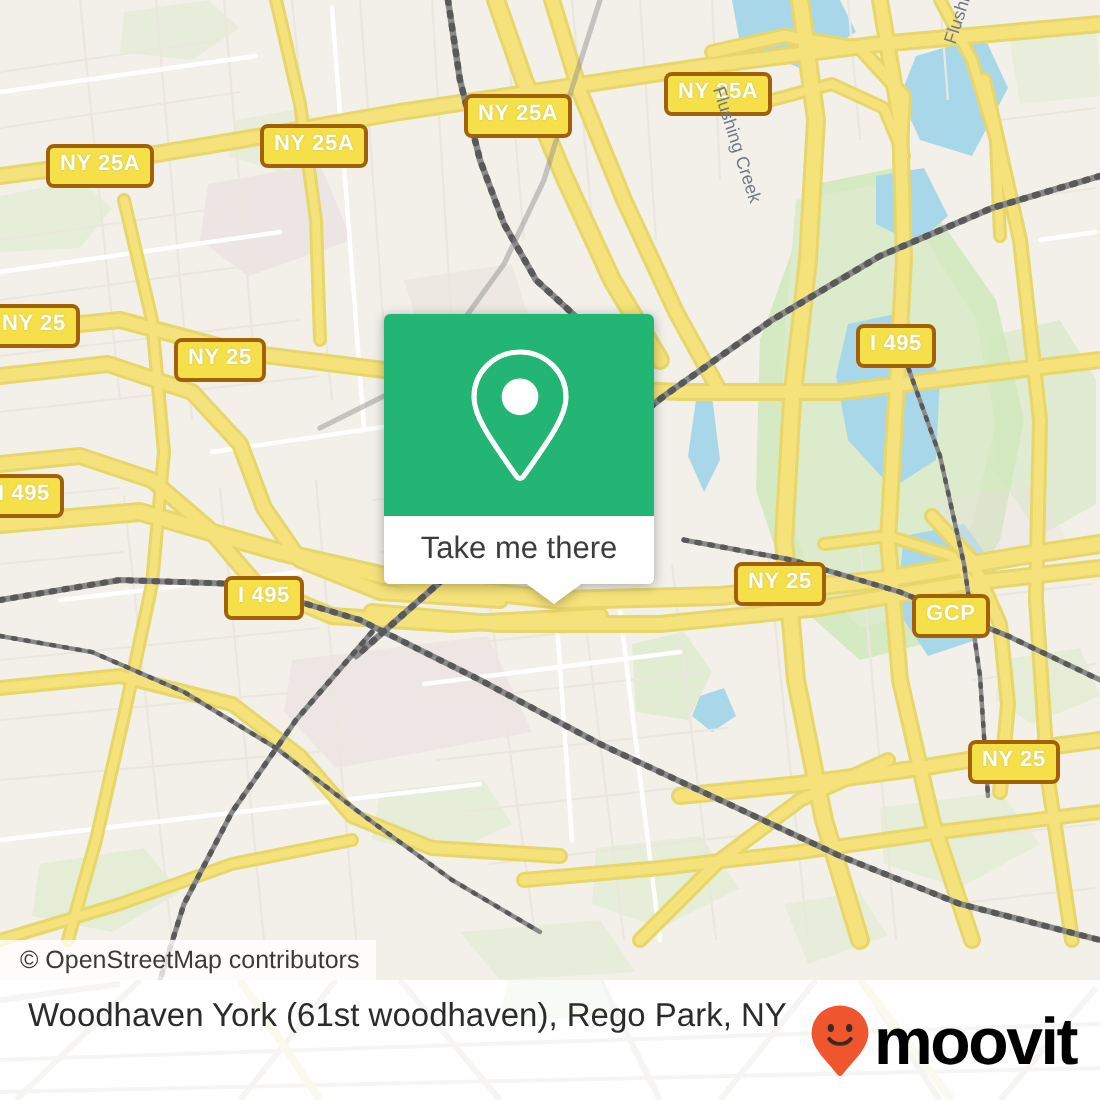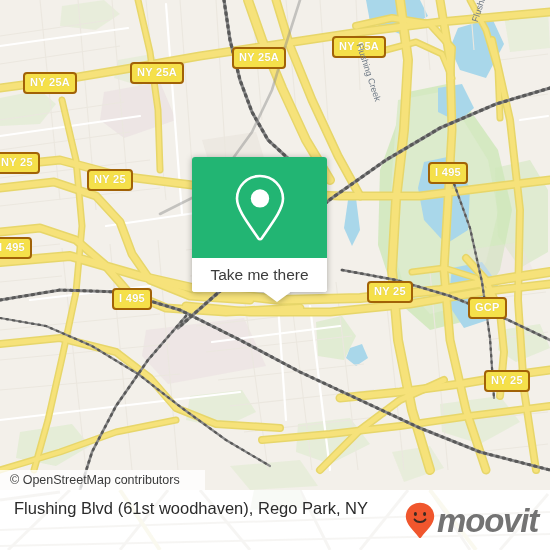--- a/index.html
+++ b/index.html
@@ -53,21 +53,21 @@
     font-size: 9px;
     white-space: nowrap;
     font-family: "Liberation Sans", sans-serif;
   }
 
   
   #attribution {
     position: absolute;
     left: 0;
     top: 470px;
-    padding: 2px 25px 3px 10px;
+    padding: 2px 8px 3px 10px;
     background: rgba(255,255,255,0.78);
     color: #3a3a3a;
     font-size: 12.5px;
     line-height: 17px;
     white-space: nowrap;
     font-family: "Liberation Sans", sans-serif;
   }
 
   
   #popup {
@@ -137,27 +137,26 @@
   }
   #brand {
     position: absolute;
     right: 12px;
     top: 12px;
     display: flex;
     align-items: center;
     gap: 2px;
   }
   #brand-name {
-    color: #737373;
+    color: #000000;
     font-size: 33px;
     font-weight: bold;
     letter-spacing: -1.2px;
     line-height: 33px;
     font-family: "Liberation Sans", sans-serif;
-    font-style: italic;
   }
 </style>
 </head>
 <body>
 
 <div id="screenshot">
 
   <div id="map">
     <svg id="map-svg" width="550" height="490" viewBox="0 0 550 490">
       <defs>
@@ -334,21 +333,21 @@
         <div class="shield" style="left: 130px; top: 62px;">NY 25A</div>
         <div class="shield" style="left: 232px; top: 47px;">NY 25A</div>
         <div class="shield" style="left: 332px; top: 36px;">NY 25A</div>
         <div class="shield" style="left: -6px; top: 152px;">NY 25</div>
         <div class="shield" style="left: 87px; top: 169px;">NY 25</div>
         <div class="shield" style="left: 428px; top: 162px;">I 495</div>
         <div class="shield" style="left: -8px; top: 237px;">I 495</div>
         <div class="shield" style="left: 229px; top: 255px;">I 495</div>
         <div class="shield" style="left: 112px; top: 288px;">I 495</div>
         <div class="shield" style="left: 367px; top: 281px;">NY 25</div>
-        <div class="shield" style="left: 468px; top: 297px;">GCP</div>
+        <div class="shield" style="left: 456px; top: 297px;">GCP</div>
         <div class="shield" style="left: 484px; top: 370px;">NY 25</div>
       </div>
 
     <div id="water-label-layer">
         <div class="water-label" style="left: 470px; top: 20px; transform: rotate(-72deg); transform-origin: left top;">Flushing Creek</div>
         <div class="water-label" style="left: 364px; top: 42px; transform: rotate(72deg); transform-origin: left top;">Flushing Creek</div>
       </div>
 
     <div id="attribution">© OpenStreetMap contributors</div>
   </div>
@@ -377,21 +376,21 @@
       </g>
       <g fill="none" stroke="#f0eccd" stroke-width="4">
         <path d="M120 0 L160 60 M430 0 L476 60"></path>
       </g>
       <g fill="#e9efe2">
         <path d="M254 0 L300 0 L306 18 L250 20 Z"></path>
       </g>
     </svg>
 
     <div id="footer-text">
-        <div>Flushing Blvd (61st woodhaven), Rego Park, NY</div>
+        <div>Woodhaven York (61st woodhaven), Rego Park, NY</div>
       </div>
 
     <div id="brand">
       <svg width="30" height="37" viewBox="0 0 30 37">
         <path d="M15 0.8 C6.9 0.8 0.8 6.9 0.8 14.6 C0.8 22.2 8.6 28.6 13.9 35.5
                  C14.4 36.2 15.6 36.2 16.1 35.5 C21.4 28.6 29.2 22.2 29.2 14.6
                  C29.2 6.9 23.1 0.8 15 0.8 Z" fill="#f0562d"></path>
         <ellipse cx="10.4" cy="12.0" rx="1.55" ry="2.0" fill="#3a2a22"></ellipse>
         <ellipse cx="19.6" cy="12.0" rx="1.55" ry="2.0" fill="#3a2a22"></ellipse>
         <path d="M9.6 17.4 C11.6 20.8 18.4 20.8 20.4 17.4" fill="none" stroke="#3a2a22" stroke-width="1.9" stroke-linecap="round"></path>

